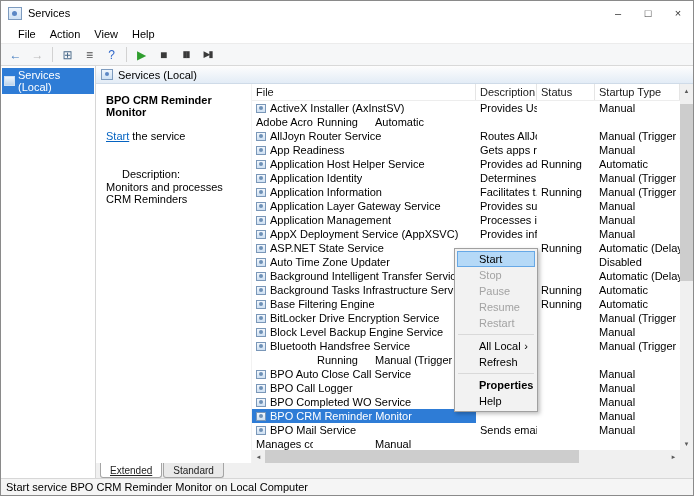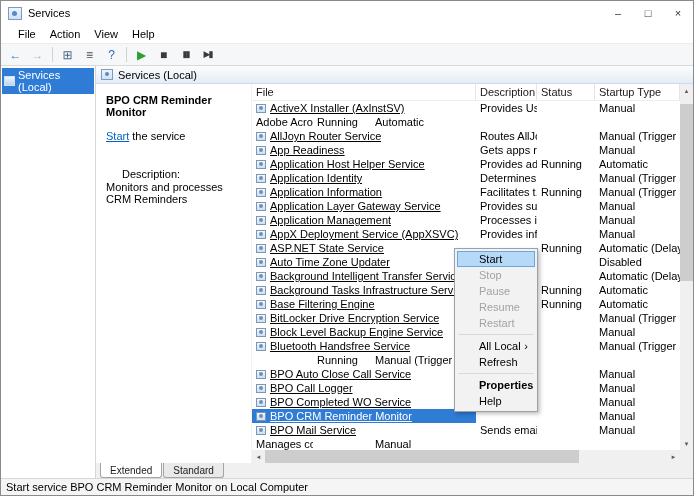--- a/index.html
+++ b/index.html
@@ -55,38 +55,38 @@
   .list-header{ height:17px; flex:none; display:flex; background:#fff; border-bottom:1px solid #ededed; }
   .hcell{ display:flex; align-items:center; padding:0 4px; border-right:1px solid #e5e5e5; color:#1a1a1a; overflow:hidden; white-space:nowrap;}
   .c0{ width:224px; flex:none; } .c1{ width:61px; flex:none; } .c2{ width:58px; flex:none; } .c3{ flex:1; min-width:0; }
   .list-body{ flex:1; overflow:hidden; }
   .lrow{ height:14px; display:flex; align-items:center; }
   .cell{ display:flex; align-items:center; height:100%; padding:0 4px; white-space:nowrap; overflow:hidden; }
   .svc-icon{ width:10px; height:9px; margin-right:4px; flex:none; border:1px solid #7a97b8; background:linear-gradient(#f3f8fd,#cfe0f2); position:relative; }
   .svc-icon::after{ content:""; position:absolute; left:2px; top:1px; width:4px; height:4px; background:#6d90b6; border-radius:50%; }
   .lrow.selected .c0{ background:var(--selection); }
   .lrow.selected .svc-name{ color:#fff; }
-  .svc-name{ overflow:hidden; white-space:nowrap;text-decoration:underline; }
+  .svc-name{ overflow:hidden; white-space:nowrap; }
 
   
   .vscroll{ width:13px; flex:none; background:#f0f0f0; display:flex; flex-direction:column; }
   .varrow{ height:13px; flex:none; display:flex; align-items:center; justify-content:center; font-size:6px; color:#5a5a5a; }
   .vtrack{ flex:1; position:relative; }
   .vthumb{ position:absolute; left:0; right:0; top:2%; height:52%; background:#cdcdcd; }
   .list-bottom{ height:13px; flex:none; display:flex; }
   .hscroll{ flex:1; display:flex; background:#f0f0f0; }
   .harrow{ width:13px; flex:none; display:flex; align-items:center; justify-content:center; font-size:6px; color:#5a5a5a; }
   .htrack{ flex:1; position:relative; }
   .hthumb{ position:absolute; top:0; bottom:0; left:0; width:78%; background:#cdcdcd; }
   .scroll-corner{ width:13px; flex:none; background:#f0f0f0; }
 
   
   .tabbar{ height:15px; flex:none; background:#f0f0f0; display:flex; align-items:stretch; padding-left:4px; gap:1px; }
   .tab{ font-size:10px; padding:0 9px; display:flex; align-items:center; border:1px solid #a5a5a5; border-top:none; background:#e9e9e9; border-radius:0 0 3px 3px; color:#222; }
-  .tab.active{ background:#fff; }
+  .tab.active{ background:#fff;text-decoration:underline; }
 
   
   .statusbar{ height:17px; flex:none; background:#f5f5f5; border-top:1px solid #d7d7d7; display:flex; align-items:center; padding-left:5px; }
 
   
   .context-menu{ position:absolute; left:453px; top:247px; width:84px; background:#f2f2f2;
     border:1px solid #a0a0a0; box-shadow:2px 2px 4px rgba(0,0,0,.25); padding:2px 0; z-index:10; }
   .cm-item{ height:16px; display:flex; align-items:center; padding:0 6px 0 21px; margin:0 2px; border:1px solid transparent; position:relative; }
   .cm-item.hl{ background:var(--menu-highlight); border-color:var(--menu-highlight-border); }
   .cm-item.disabled{ color:#a3a3a3; }

